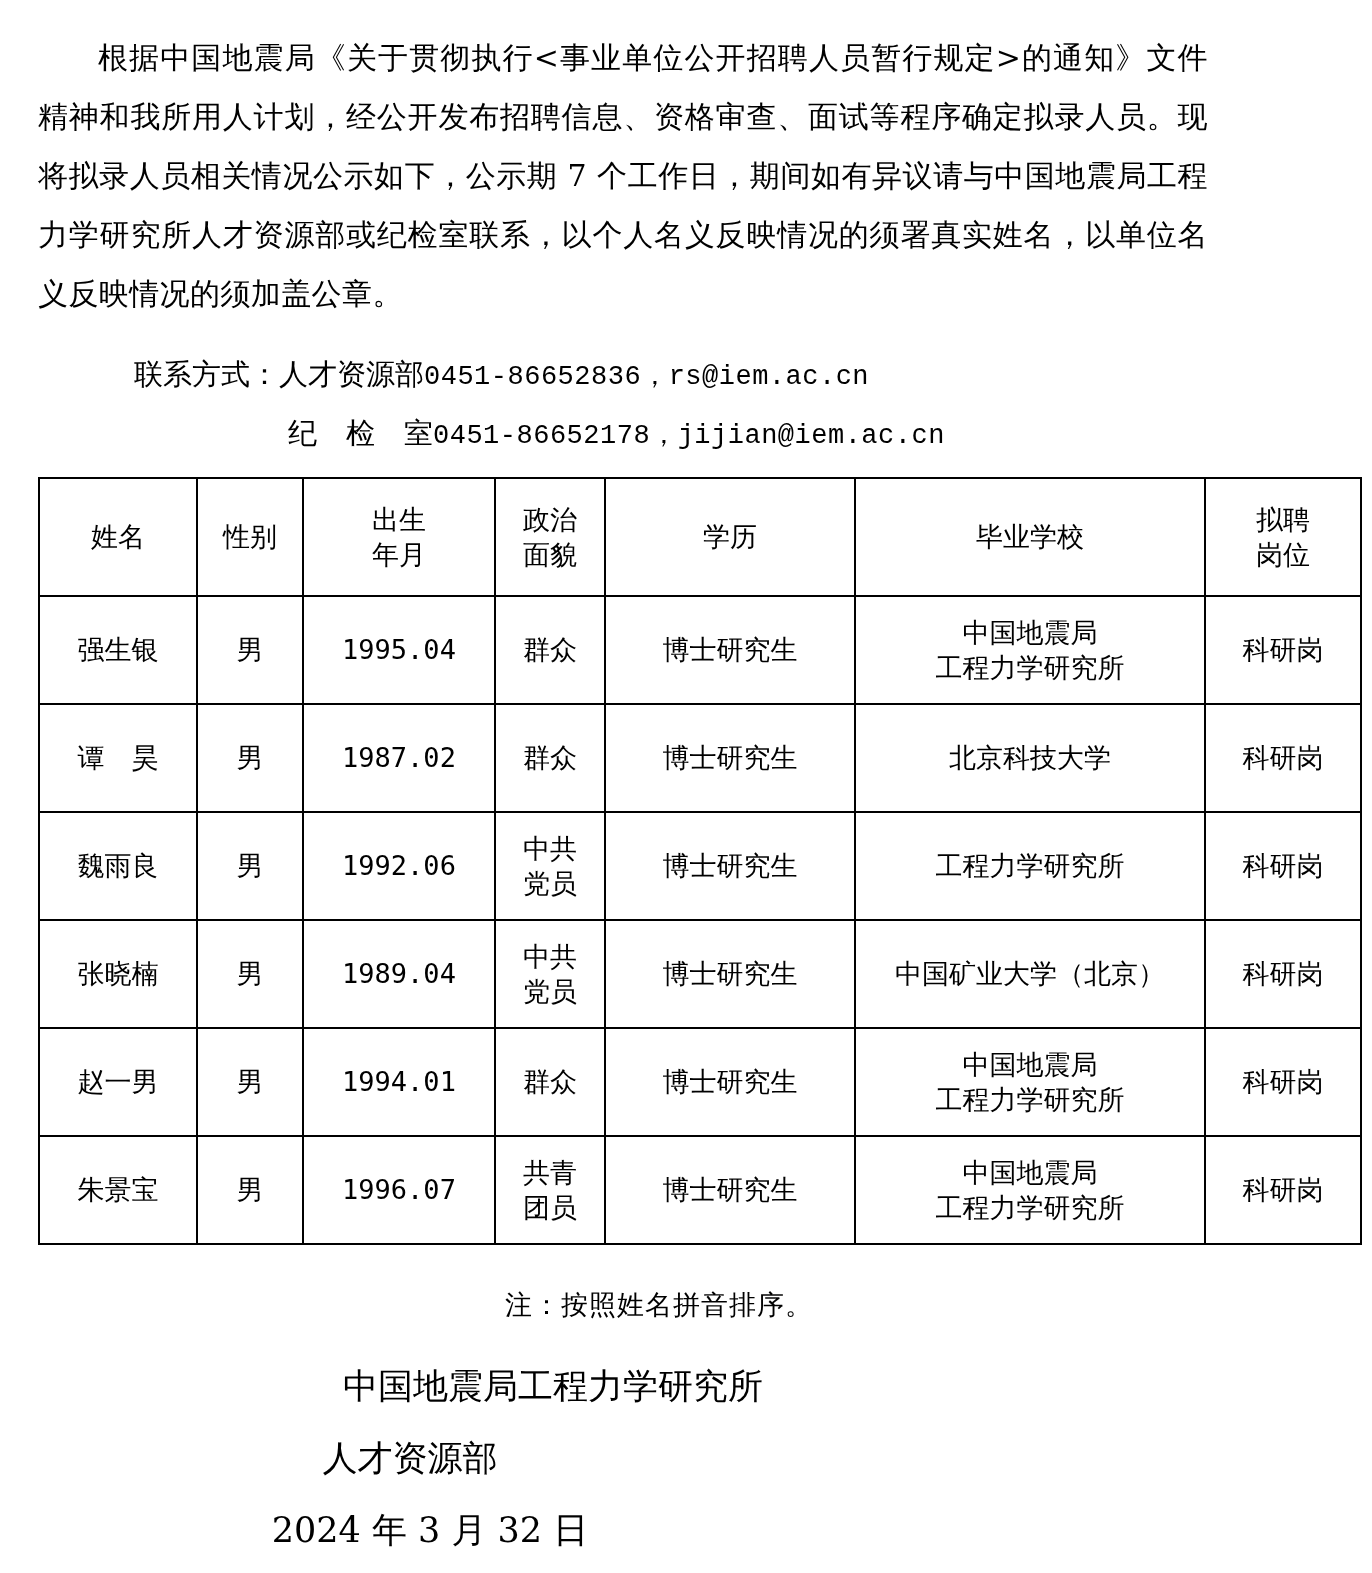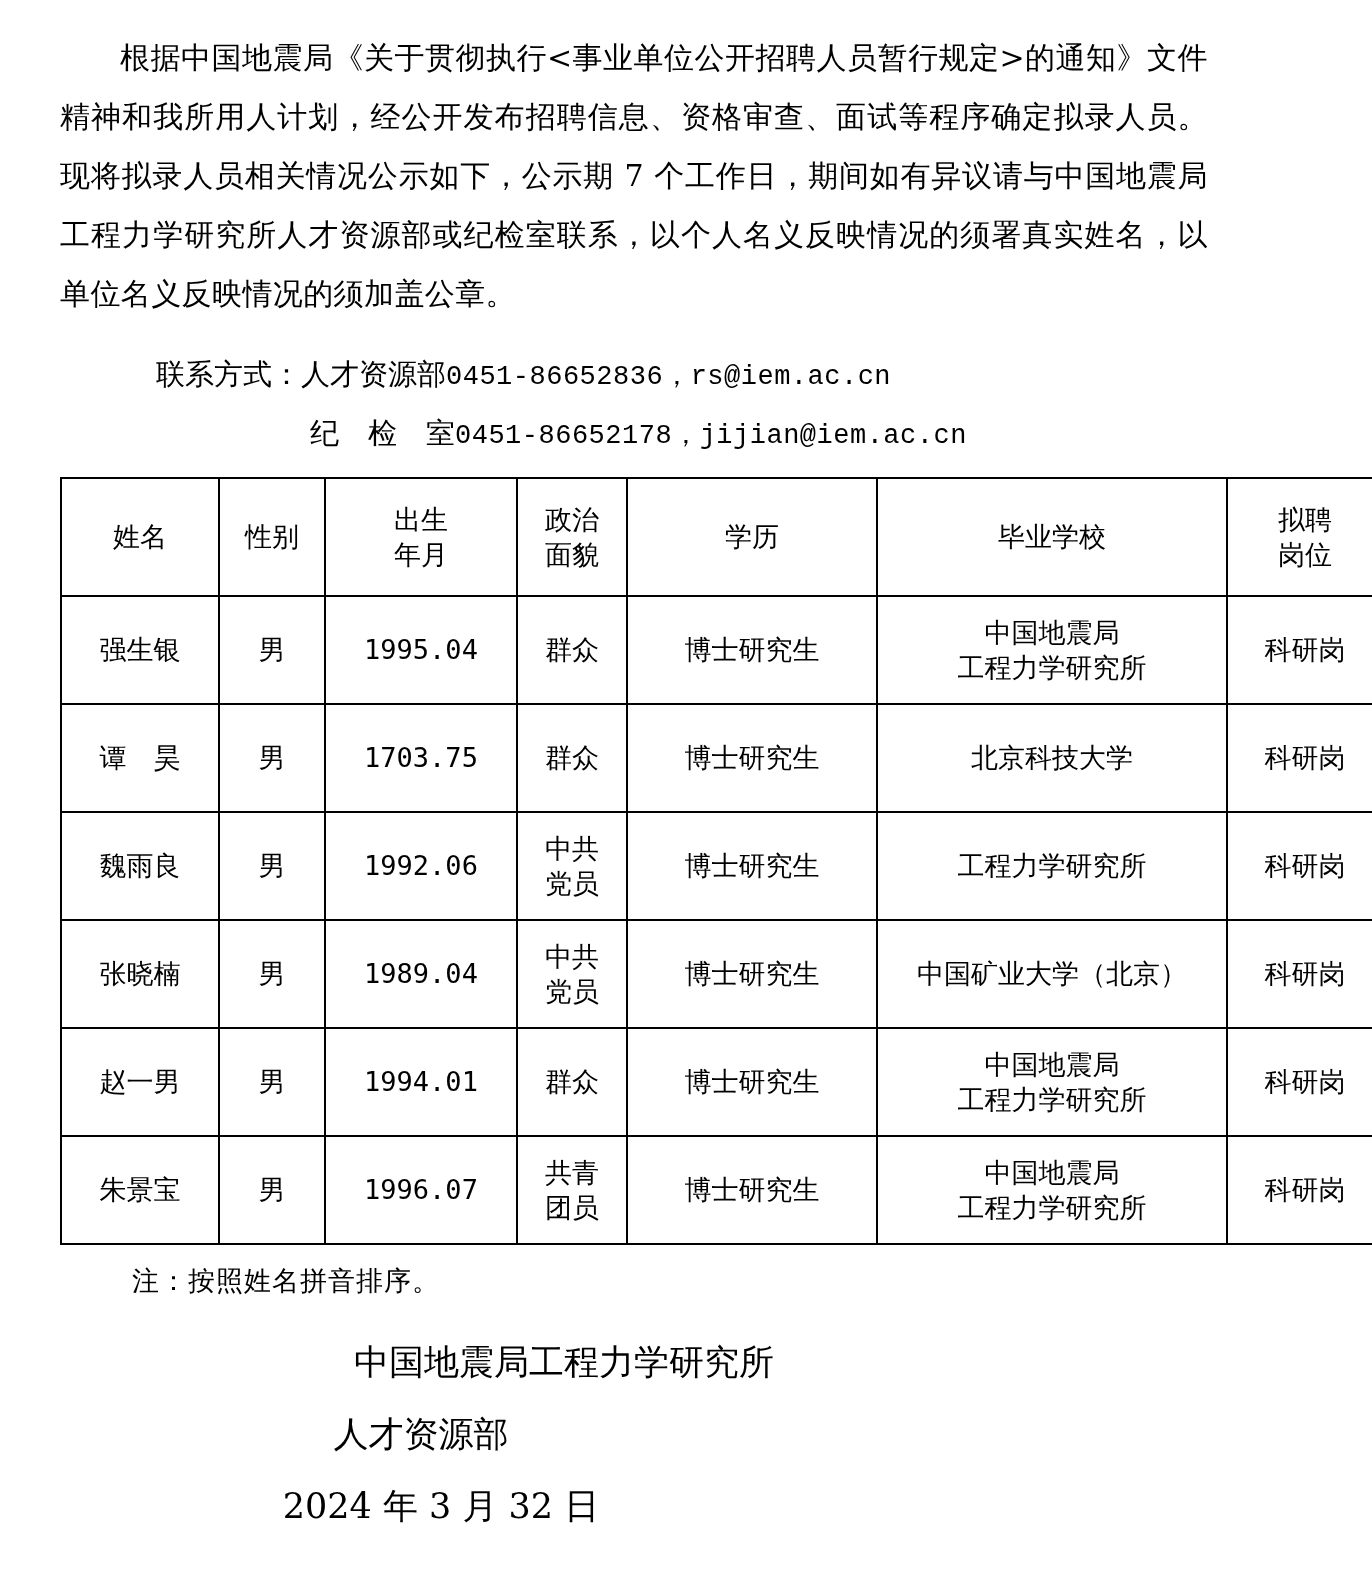--- a/index.html
+++ b/index.html
@@ -12,21 +12,21 @@
     height: 1573px;
     font-family: "DejaVu Serif", "Liberation Serif", serif;
     color: #000000;
     position: relative;
     overflow: hidden;
   }
   .page {
     width: 1268px;
     height: 1573px;
     box-sizing: border-box;
-    padding: 28px 60px 0 60px;
+    padding: 28px 60px 0 38px;
     position: relative;
   }
   .body-text {
     font-size: 30px;
     line-height: 1.97;
     text-align: justify;
     text-justify: inter-ideograph;
     letter-spacing: 0.4px;
   }
   .body-text p {
@@ -80,24 +80,25 @@
   .col-birth { width: 182px; }
   .col-political { width: 100px; }
   .col-degree { width: 240px; border-radius: 32px; }
   .col-school { width: 340px; }
   .col-post { width: 146px; }
   .num {
     font-family: "DejaVu Sans Mono", "Liberation Mono", monospace;
     font-size: 26px;
   }
   .note {
-    margin-top: 18px;
+    margin-top: 42px;
     font-size: 27px;
     padding-left: 72px;
     letter-spacing: 1px;
+    text-align: center;
   }
   .signature {
     margin-top: 28px;
     font-size: 35px;
     line-height: 2.05;
     text-align: center;
     padding-right: 140px;
   }
   .sig-line2 { padding-right: 286px; }
   .sig-line3 { padding-right: 246px; }
@@ -155,21 +156,21 @@
           <div class="two-line">
             <div>中国地震局</div>
             <div>工程力学研究所</div>
           </div>
         </td>
         <td>科研岗</td>
       </tr>
       <tr>
         <td>谭　昊</td>
         <td>男</td>
-        <td class="num">1703.75</td>
+        <td class="num">1987.02</td>
         <td>群众</td>
         <td>博士研究生</td>
         <td>北京科技大学</td>
         <td>科研岗</td>
       </tr>
       <tr>
         <td>魏雨良</td>
         <td>男</td>
         <td class="num">1992.06</td>
         <td>

